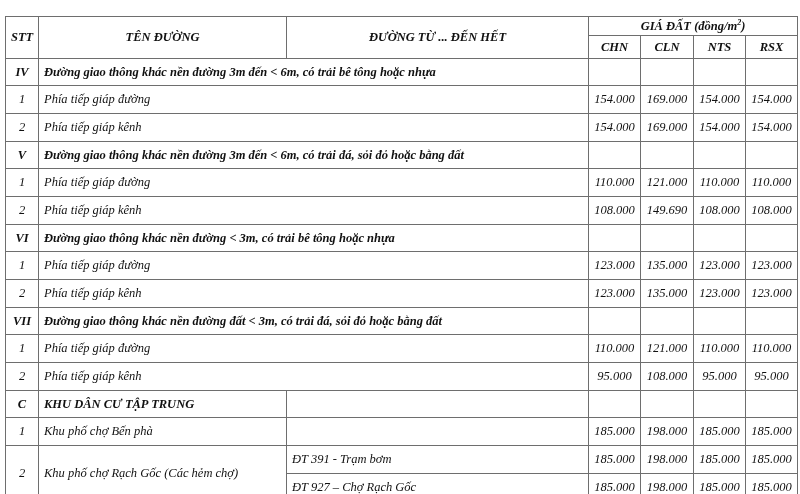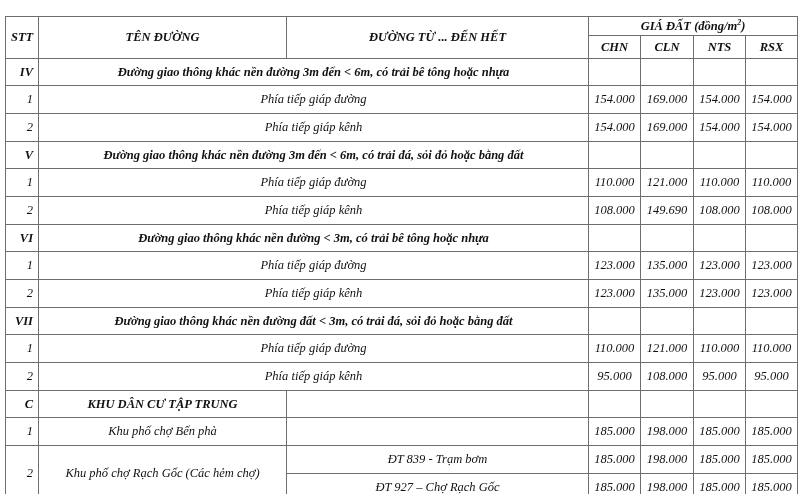--- a/index.html
+++ b/index.html
@@ -42,23 +42,23 @@
     .col-chn { width: 52px; }
     .col-cln { width: 53px; }
     .col-nts { width: 52px; }
     .col-rsx { width: 52px; }
 
     tr.hdr1 { height: 19px; }
     tr.hdr2 { height: 23px; }
     tr.r { height: 27px; }
     tr.r2 { height: 28px; }
 
-    td.stt { text-align: right; padding: 0; }
+    td.stt { text-align: center; padding: 0; }
     td.stt.bold { font-weight: bold; }
-    td.name { text-align: center; padding-left: 7px; }
+    td.name { text-align: left; padding-left: 7px; }
     td.name.bold { font-weight: bold; }
     td.num { text-align: center; padding: 0; }
     th.hdr-main { font-size: 12.5px; }
     th.hdr-price { font-size: 12.5px; padding: 0; margin-top: 6px; }
     sup { font-size: 8px; vertical-align: super; line-height: 0; }
   </style>
 </head>
 <body>
 
 <table class="price-table">
@@ -201,21 +201,21 @@
       <td class="name">Khu phố chợ Bến phà</td>
       <td class="name"></td>
       <td class="num">185.000</td>
       <td class="num">198.000</td>
       <td class="num">185.000</td>
       <td class="num">185.000</td>
     </tr>
     <tr class="r2">
       <td class="stt" rowspan="2">2</td>
       <td class="name" rowspan="2">Khu phố chợ Rạch Gốc (Các hẻm chợ)</td>
-      <td class="name">ĐT 839 - Trạm bơm</td>
+      <td class="name">ĐT 391 - Trạm bơm</td>
       <td class="num">185.000</td>
       <td class="num">198.000</td>
       <td class="num">185.000</td>
       <td class="num">185.000</td>
     </tr>
     <tr class="r2">
       <td class="name">ĐT 927 – Chợ Rạch Gốc</td>
       <td class="num">185.000</td>
       <td class="num">198.000</td>
       <td class="num">185.000</td>

